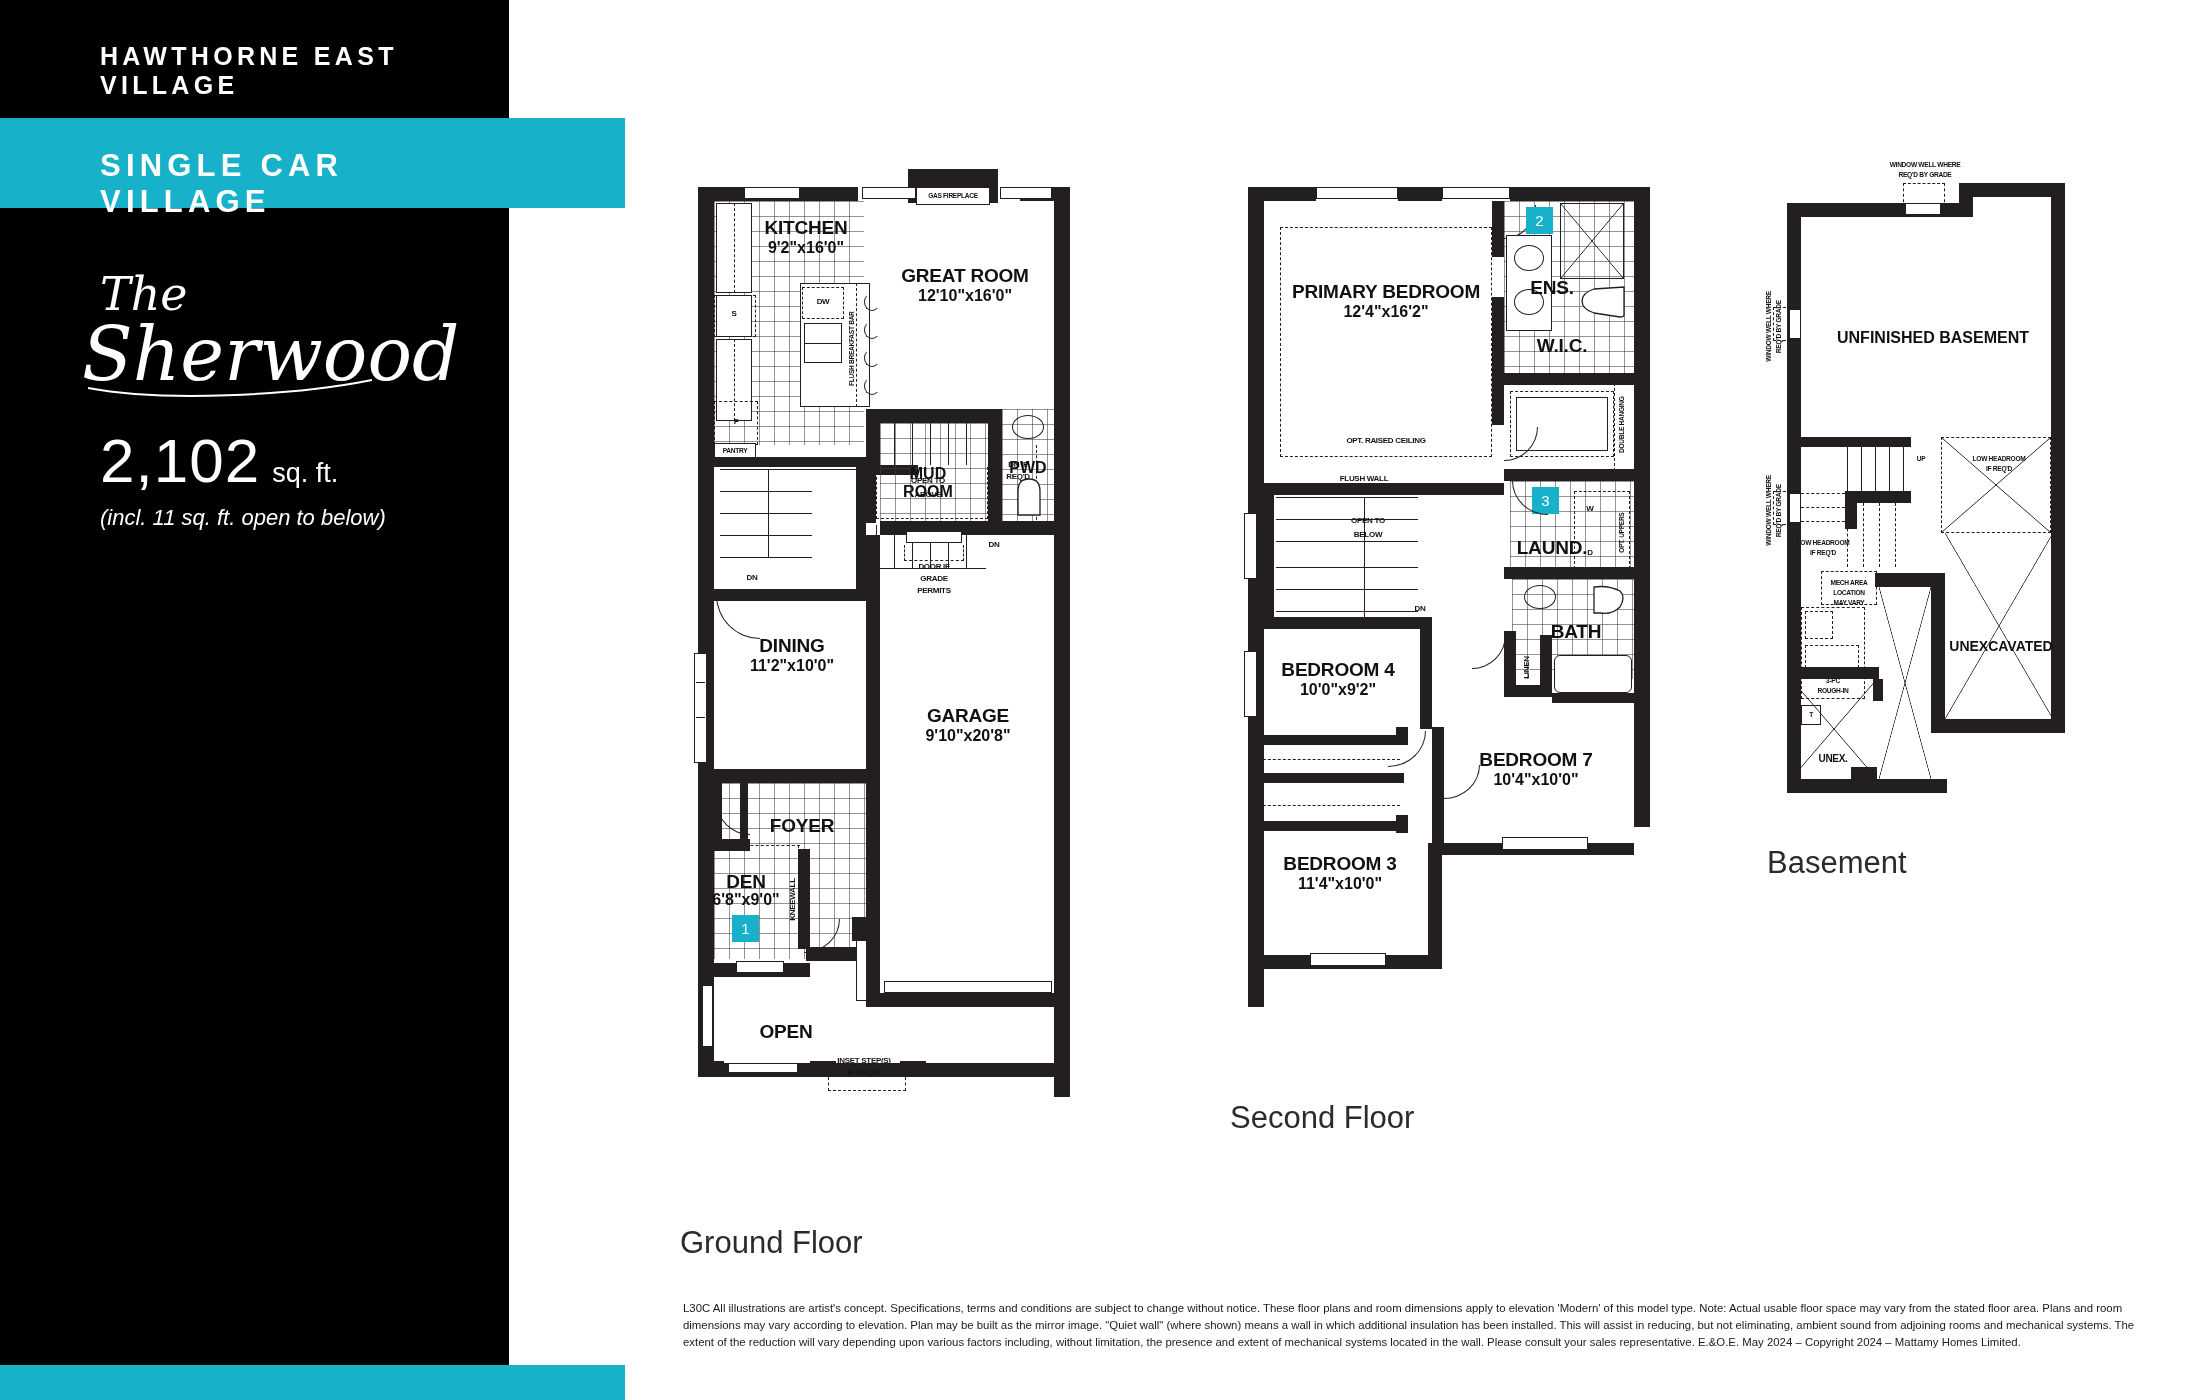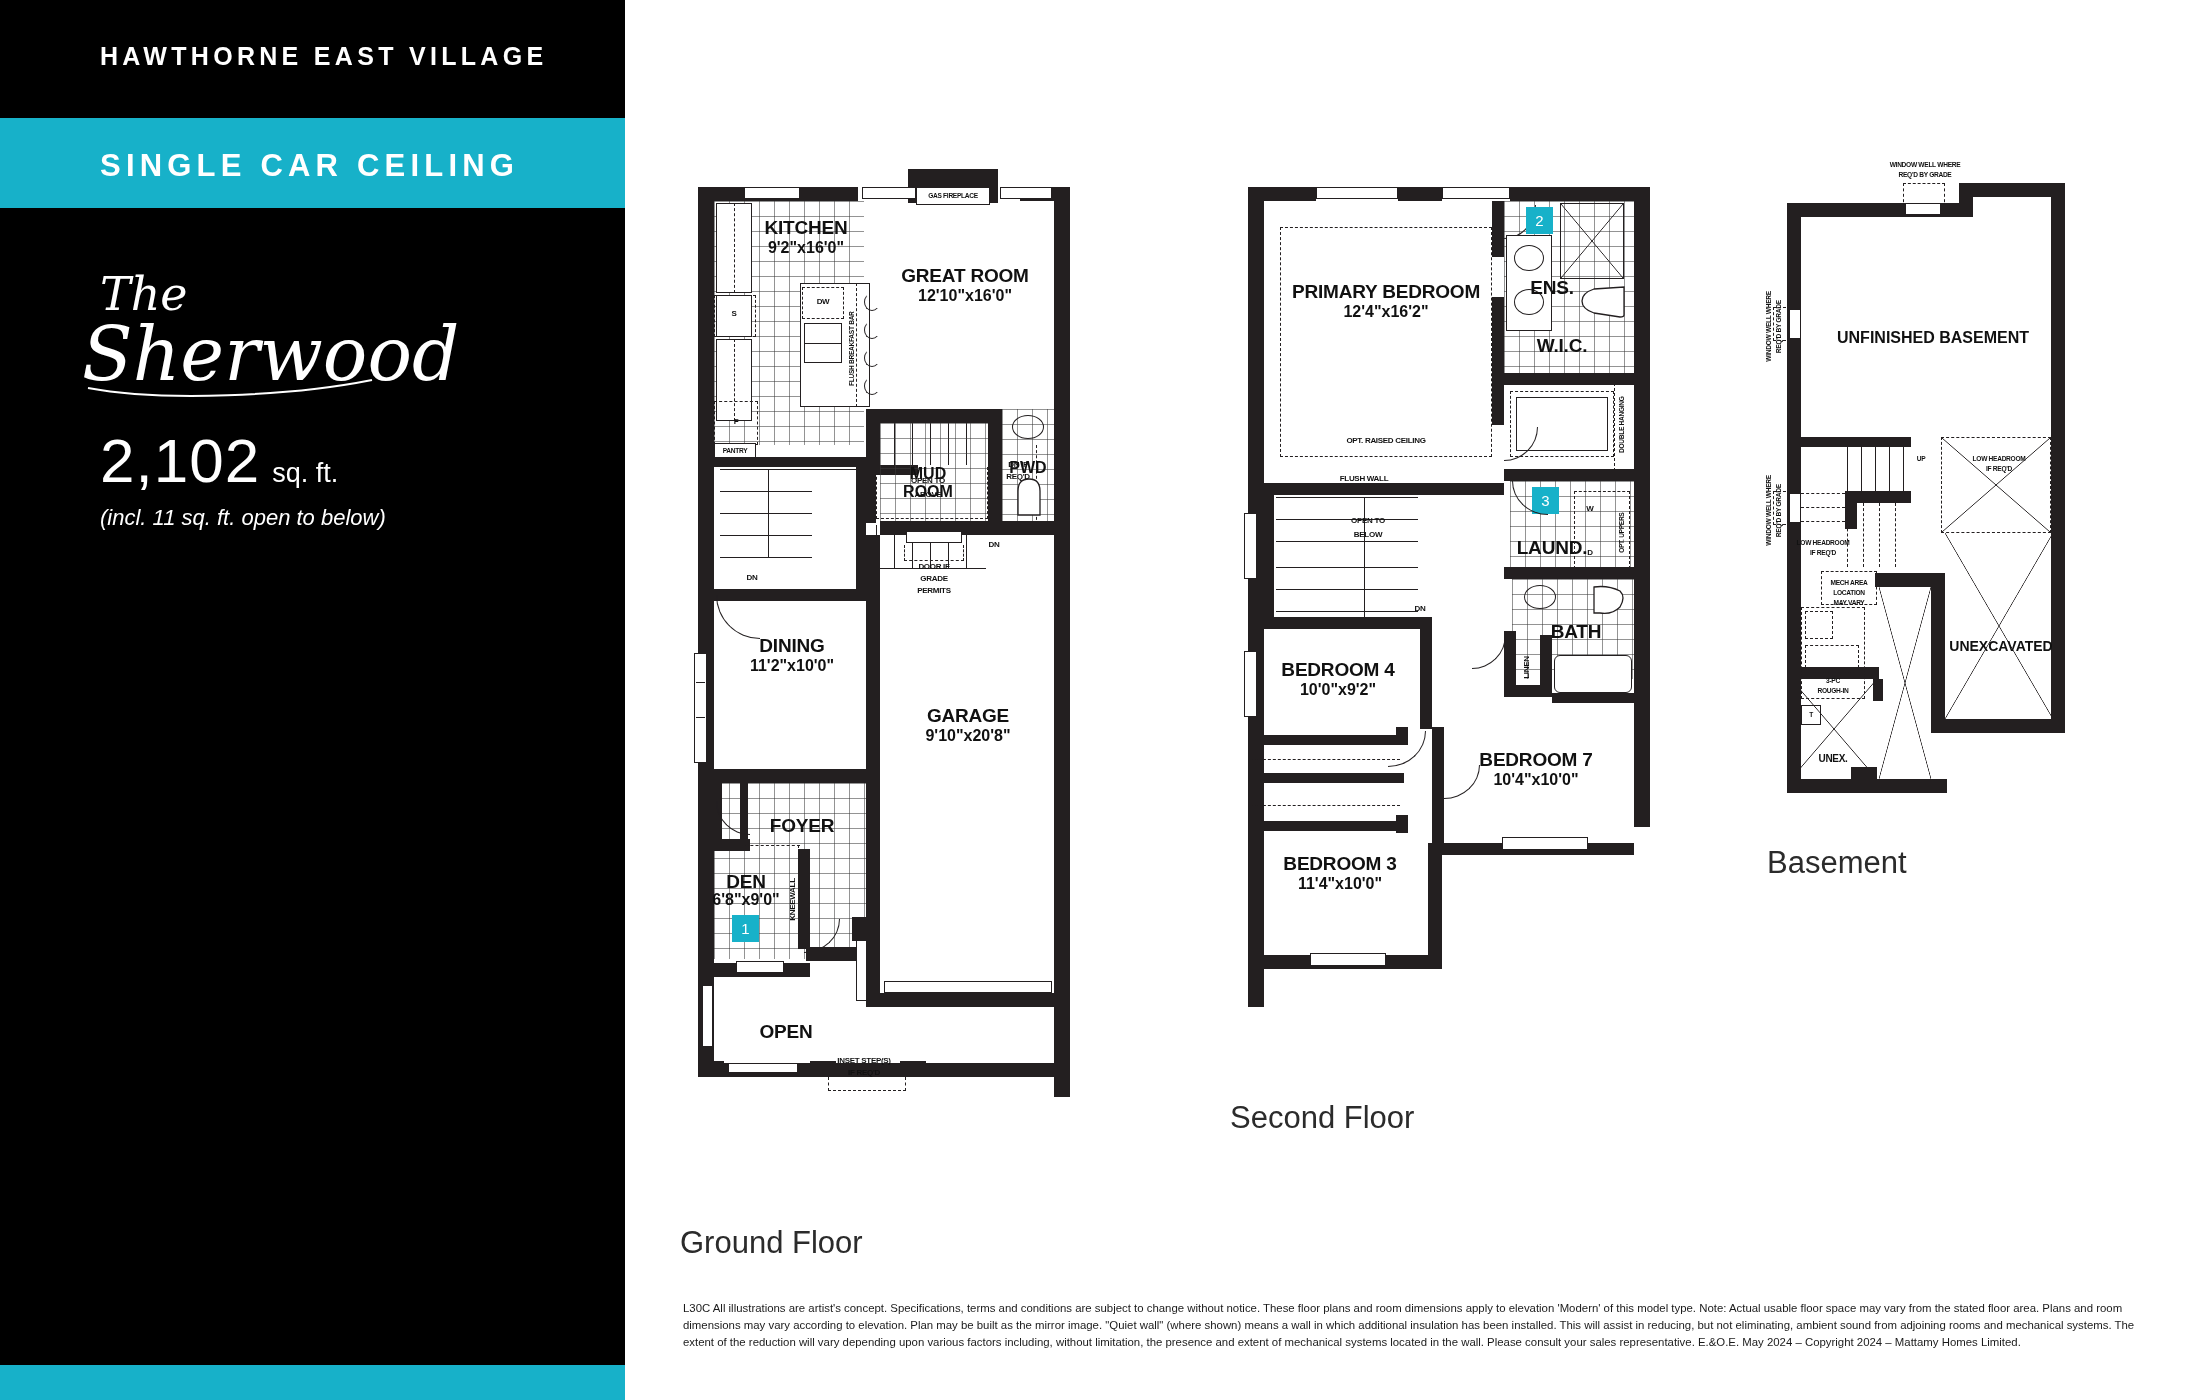--- a/index.html
+++ b/index.html
@@ -7,21 +7,21 @@
   body {
     font-family: "Liberation Sans", sans-serif;
     background: #ffffff;
     position: relative;
     overflow: hidden;
   }
 
   
   #left-panel {
     position: absolute; left: 0; top: 0;
-    width: 625px; height: 1400px;
+    width: 509px; height: 1400px;
     background: #000000;
   }
   #community-name {
     position: absolute; left: 100px; top: 42px;
     color: #ffffff;
     font-size: 25px;
     font-weight: bold;
     letter-spacing: 4.3px;
   }
   #garage-band {
@@ -162,21 +162,21 @@
   .stair { position:absolute; }
 </style>
 </head>
 <body>
 
 <div id="left-panel">
 
   <div id="community-name">HAWTHORNE EAST VILLAGE</div>
 
   <div id="garage-band"></div>
-  <div id="garage-label">SINGLE CAR CEILING</div>
+  <div id="garage-label">SINGLE CAR VILLAGE</div>
 
   <div id="model-script">
     <svg viewBox="0 0 380 150">
       <text x="28" y="48" font-size="46">The</text>
       <text x="10" y="118" font-size="74">Sherwood</text>
       <path d="M16 126 C 90 140, 220 134, 300 118" stroke="#ffffff" stroke-width="2" fill="none"></path>
     </svg>
   </div>
 
   <div id="sqft-row">

